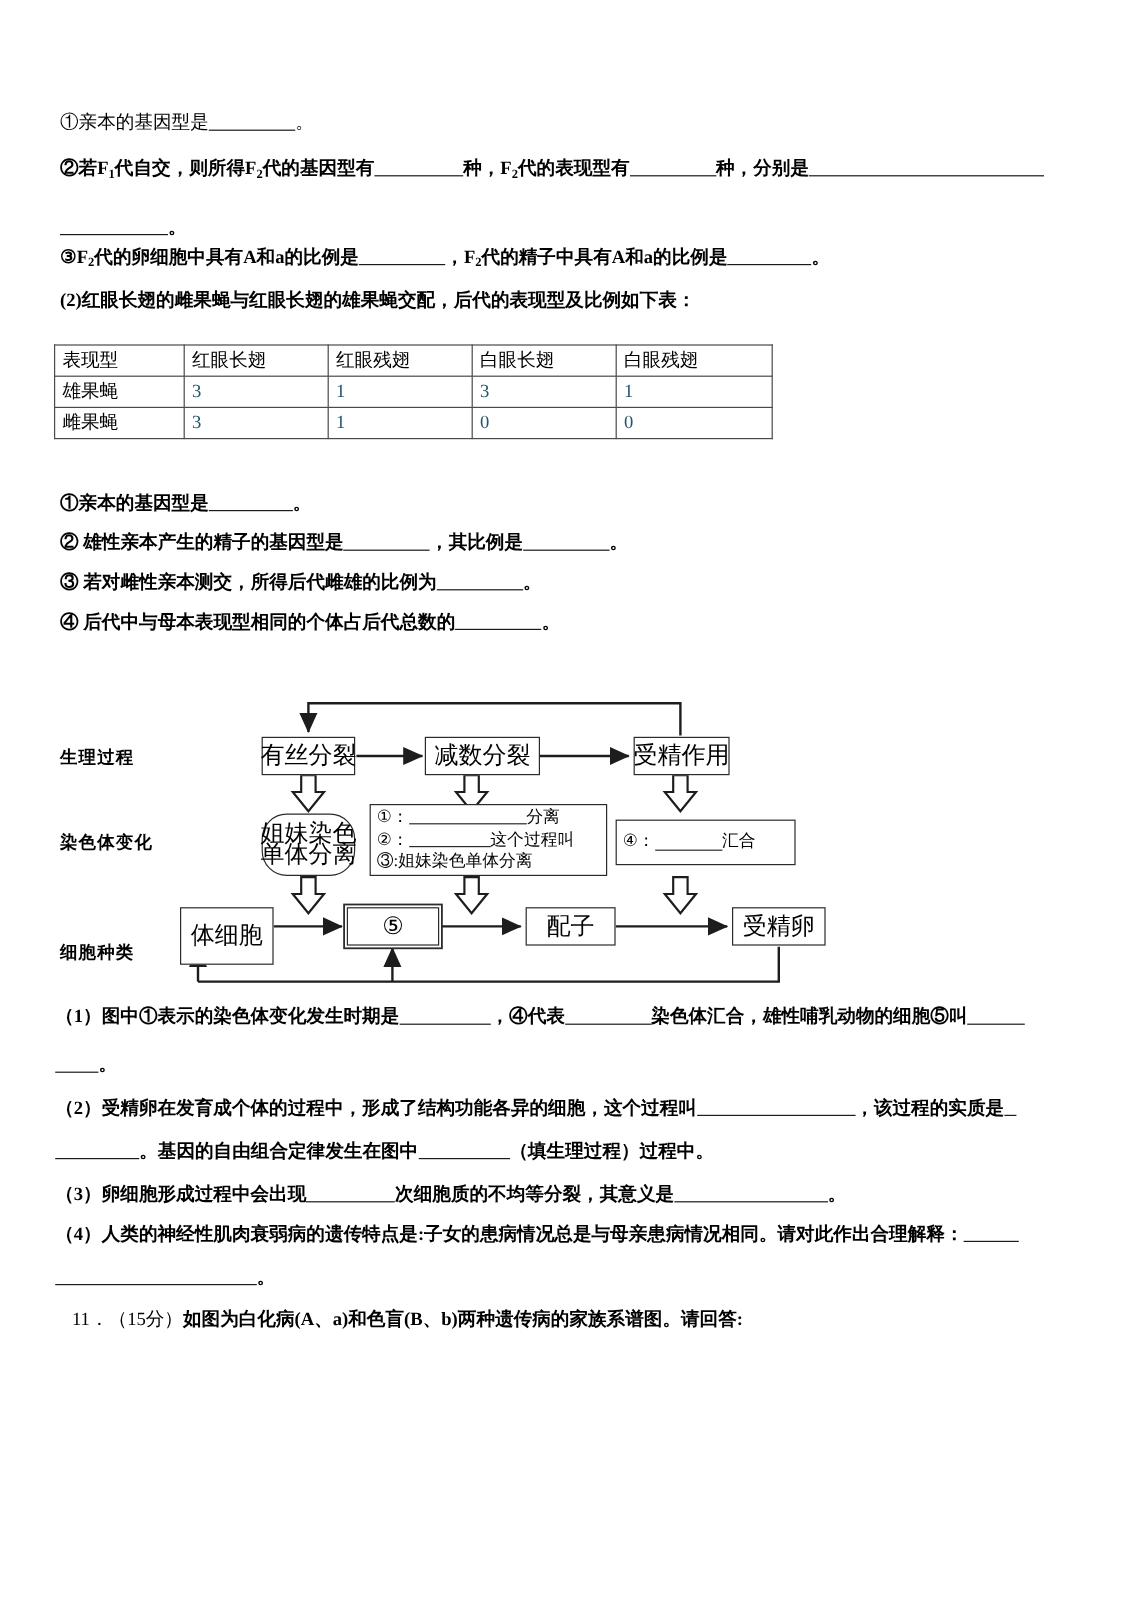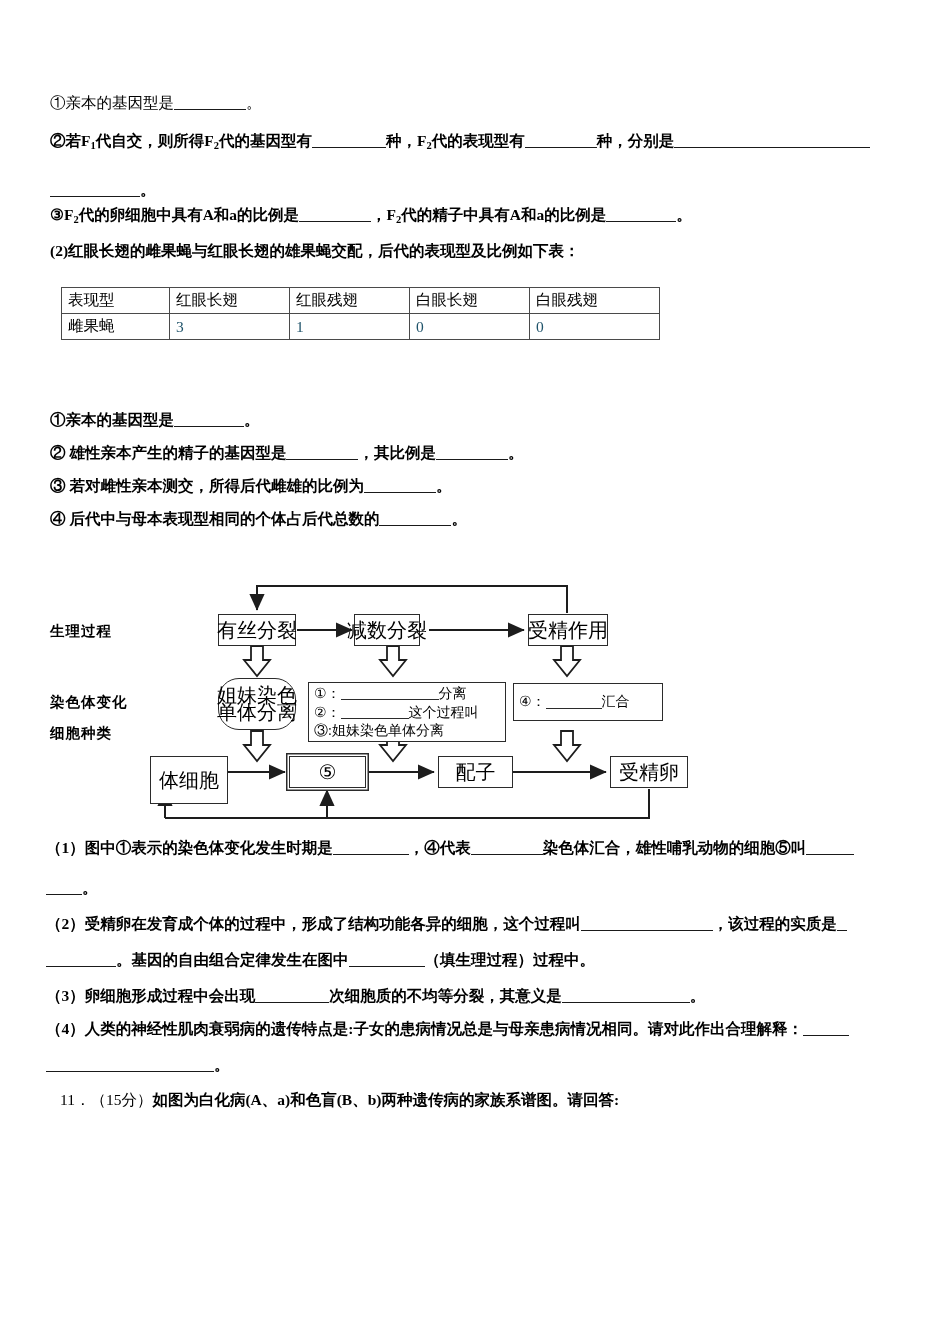--- a/index.html
+++ b/index.html
@@ -95,37 +95,44 @@
   <div class="line b" style="left:50px;top:180px;">
     <span class="blank" style="width:90px;"></span><span>。</span>
   </div>
 
   <div class="line b" style="left:50px;top:205px;">
     <span>③F</span><span class="sub">2</span><span>代的卵细胞中具有A和a的比例是</span><span class="blank" style="width:72px;"></span><span>，F</span><span class="sub">2</span><span>代的精子中具有A和a的比例是</span><span class="blank" style="width:70px;"></span><span>。</span>
   </div>
 
   <div class="line b" style="left:50px;top:241px;">(2)红眼长翅的雌果蝇与红眼长翅的雄果蝇交配，后代的表现型及比例如下表：</div>
 
-  <table class="tbl" style="left:61px;top:287px;width:598px;">
+  <table class="tbl" style="left:45px;top:287px;width:598px;">
     <colgroup>
       <col style="width:108px">
         <col style="width:120px">
         <col style="width:120px">
         <col style="width:120px">
         <col style="width:130px">
     </colgroup>
     <tbody>
       <tr>
         <td>表现型</td>
         <td>红眼长翅</td>
         <td>红眼残翅</td>
         <td>白眼长翅</td>
         <td>白眼残翅</td>
       </tr>
       <tr>
+        <td>雄果蝇</td>
+        <td class="num">3</td>
+        <td class="num">1</td>
+        <td class="num">3</td>
+        <td class="num">1</td>
+      </tr>
+      <tr>
         <td>雌果蝇</td>
         <td class="num">3</td>
         <td class="num">1</td>
         <td class="num">0</td>
         <td class="num">0</td>
       </tr>
     </tbody>
   </table>
 
   <div class="line b" style="left:50px;top:410px;">
@@ -137,21 +144,21 @@
   <div class="line b" style="left:50px;top:476px;">
     <span>③ 若对雌性亲本测交，所得后代雌雄的比例为</span><span class="blank" style="width:72px;"></span><span>。</span>
   </div>
   <div class="line b" style="left:50px;top:509px;">
     <span>④ 后代中与母本表现型相同的个体占后代总数的</span><span class="blank" style="width:72px;"></span><span>。</span>
   </div>
 
 
   <div class="rowlabel" style="left:50px;top:622px;">生理过程</div>
   <div class="rowlabel" style="left:50px;top:693px;">染色体变化</div>
-  <div class="rowlabel" style="left:50px;top:724px;">细胞种类</div>
+  <div class="rowlabel" style="left:50px;top:784px;">细胞种类</div>
 
   <svg class="overlay">
     <defs>
       <marker id="arr" markerWidth="9" markerHeight="9" refX="8" refY="4.5" orient="auto">
         <path d="M0,0.7 L8.4,4.5 L0,8.3 z" fill="#1d1d1d"></path>
       </marker>
     </defs>
     <g stroke="#1d1d1d" stroke-width="2" fill="none">
 
       <line x1="297" y1="630" x2="352" y2="630" marker-end="url(#arr)"></line>
@@ -172,29 +179,29 @@
       <path d="M251,646 h12 v14 h7 l-13,16 l-13,-16 h7 z"></path>
       <path d="M387,646 h12 v14 h7 l-13,16 l-13,-16 h7 z"></path>
       <path d="M561,646 h12 v14 h7 l-13,16 l-13,-16 h7 z"></path>
       <path d="M251,731 h12 v14 h7 l-13,16 l-13,-16 h7 z"></path>
       <path d="M387,731 h12 v14 h7 l-13,16 l-13,-16 h7 z"></path>
       <path d="M561,731 h12 v14 h7 l-13,16 l-13,-16 h7 z"></path>
     </g>
   </svg>
 
   <div class="box" style="left:218px;top:614px;width:78px;height:32px;">有丝分裂</div>
-  <div class="box" style="left:354px;top:614px;width:66px;height:32px;">减数分裂</div>
+  <div class="box" style="left:354px;top:614px;width:96px;height:32px;">减数分裂</div>
   <div class="box" style="left:528px;top:614px;width:80px;height:32px;">受精作用</div>
 
   <div class="box" style="left:218px;top:678px;width:78px;height:52px;flex-direction:column;border-radius:21px;">
     <span>姐妹染色</span>
     <span>单体分离</span>
   </div>
 
-  <div class="boxlines" style="left:308px;top:670px;width:198px;height:60px;margin-top:12px;">
+  <div class="boxlines" style="left:308px;top:670px;width:198px;height:60px;">
     <div><span>①：</span><span class="ul" style="width:98px;"></span><span>分离</span></div>
     <div><span>②：</span><span class="ul" style="width:68px;"></span><span>这个过程叫</span></div>
     <div>③:姐妹染色单体分离</div>
   </div>
 
   <div class="boxlines" style="left:513px;top:683px;width:150px;height:38px;display:flex;align-items:center;">
     <span>④：</span>
       <span class="ul" style="width:56px;"></span>
       <span>汇合</span>
   </div>

